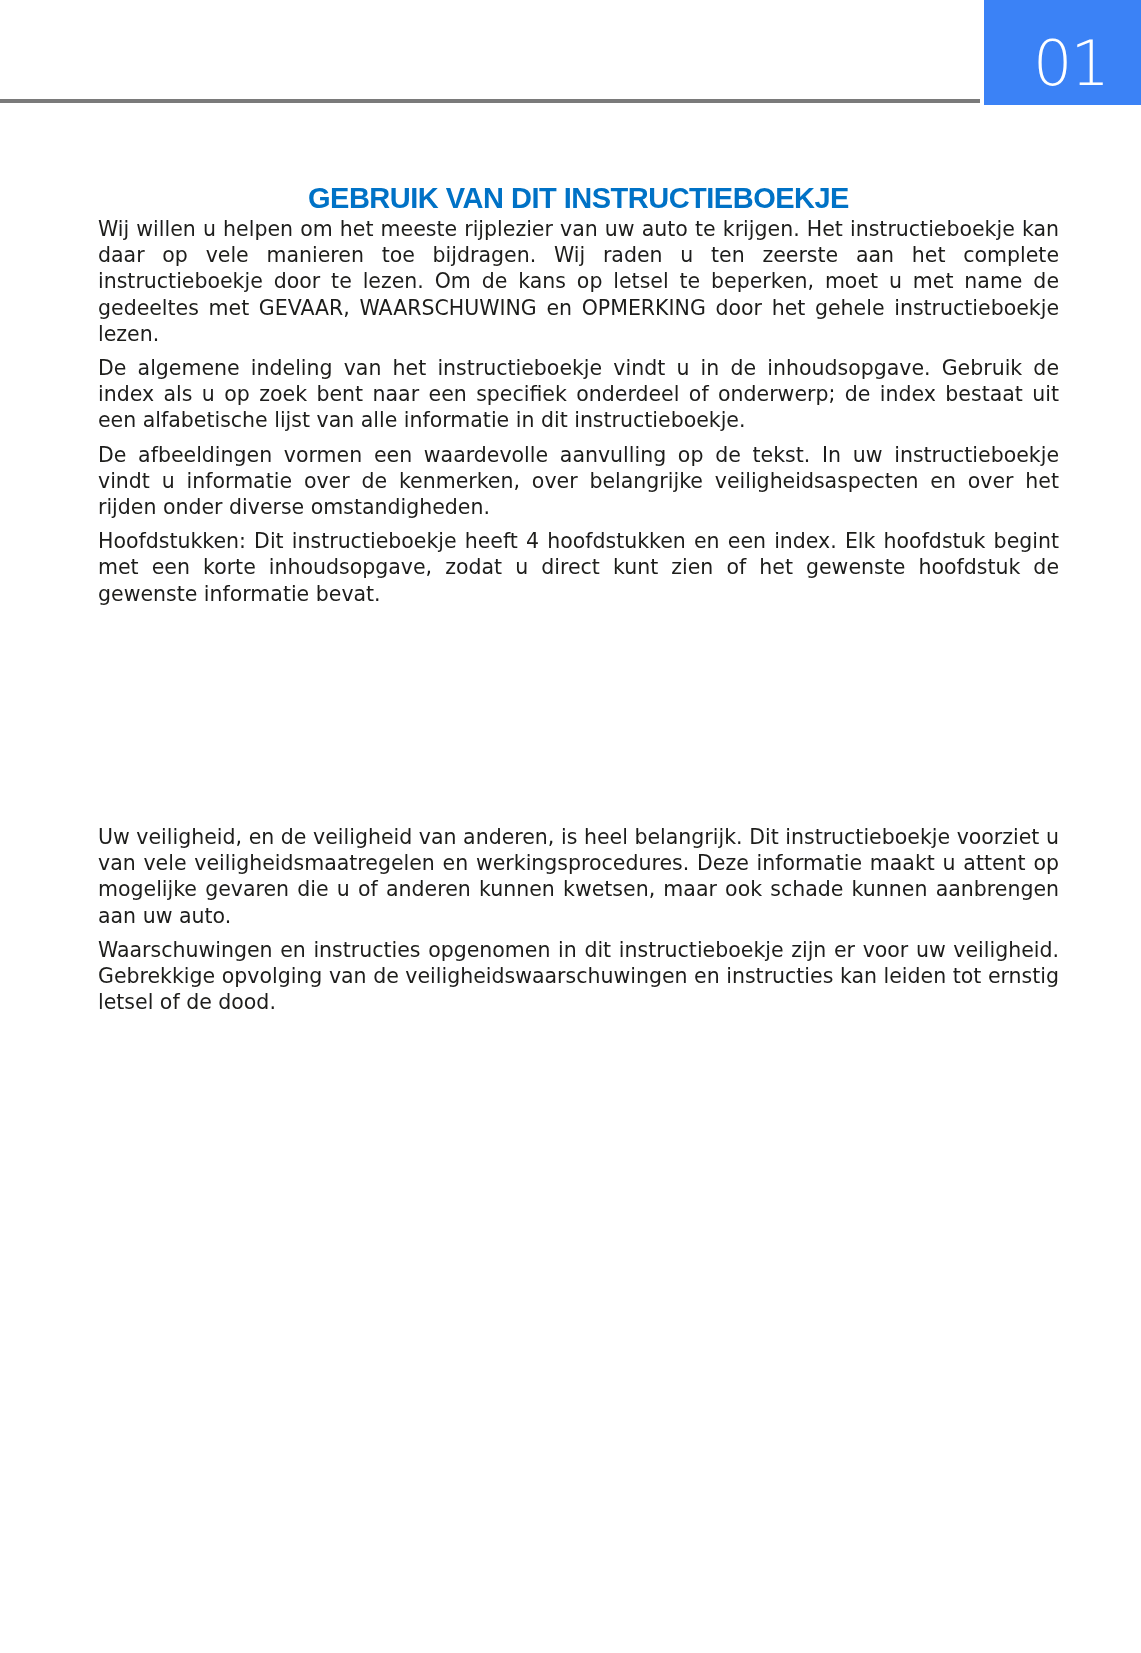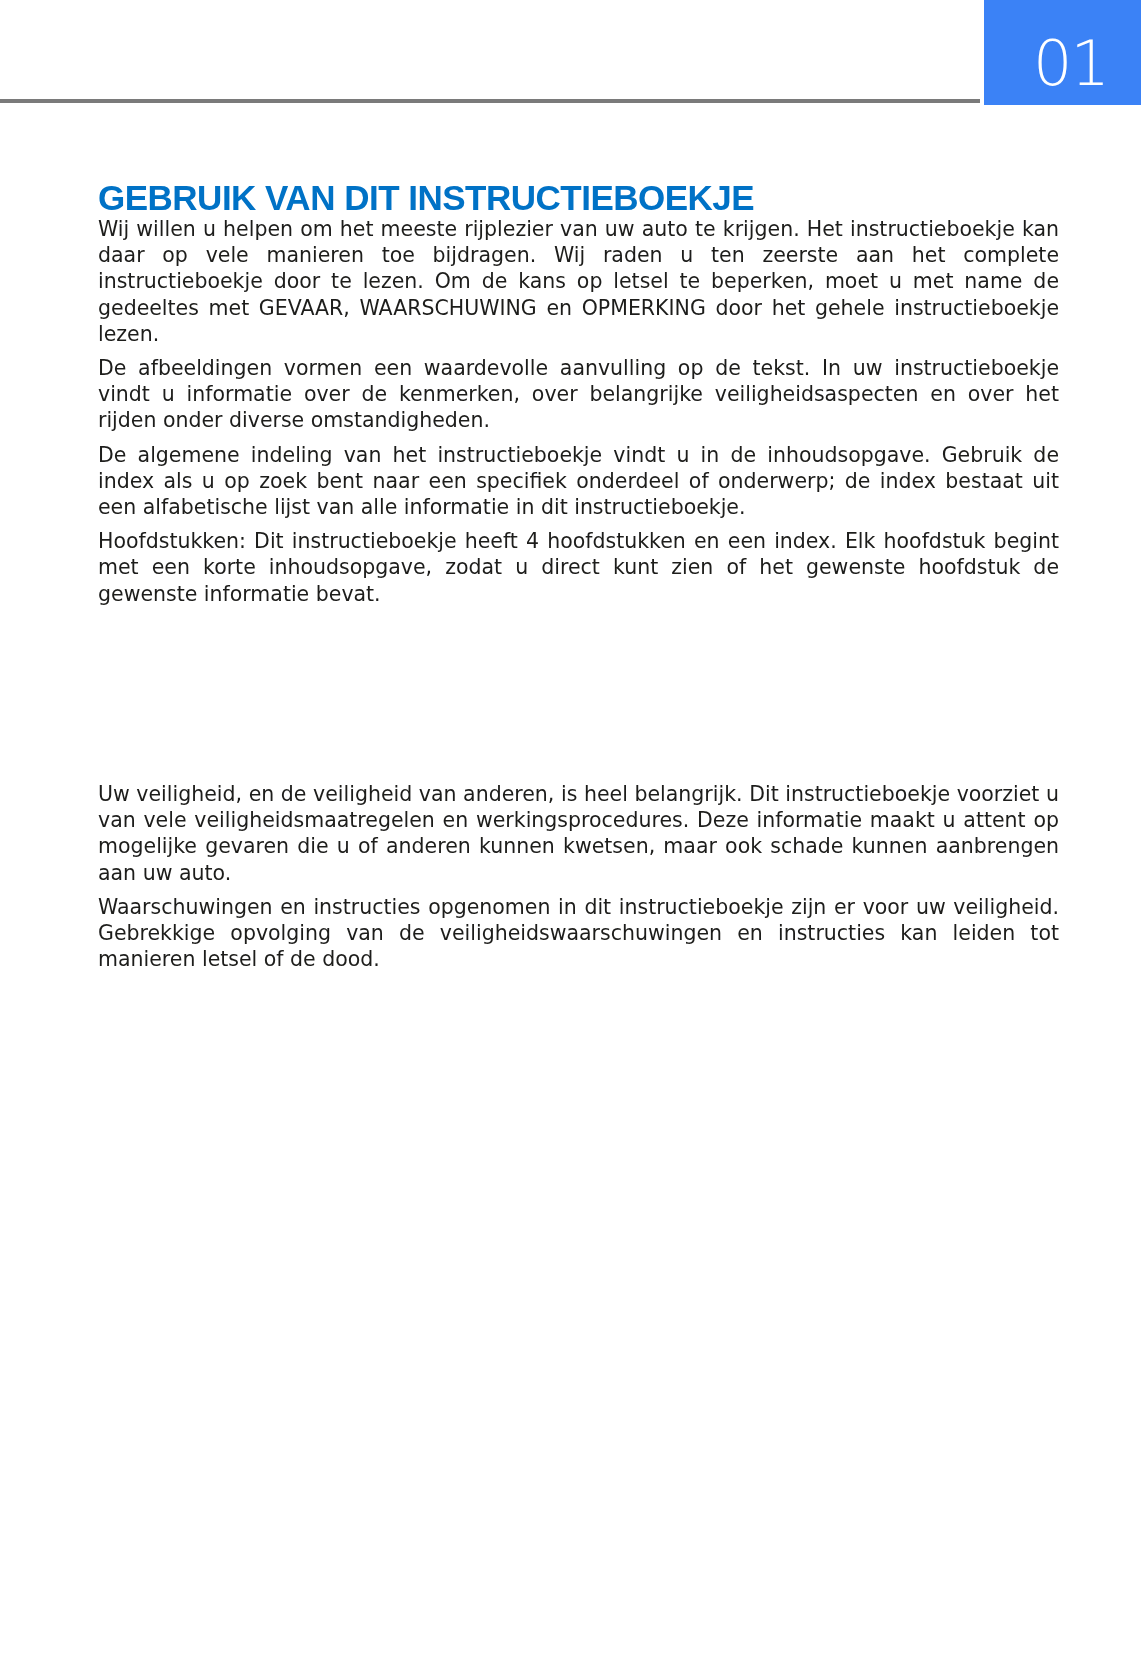--- a/index.html
+++ b/index.html
@@ -4,45 +4,45 @@
 <style>
   html, body { margin: 0; padding: 0; background: #ffffff; }
   body { width: 1141px; height: 1653px; position: relative; overflow: hidden;
          font-family: "DejaVu Sans", "Liberation Sans", sans-serif; color: #1d1d1b; }
   .header-rule { position: absolute; left: 0; top: 99px; width: 980px; height: 4px; background: #7a7a7a; }
   .chapter-box { position: absolute; left: 984px; top: 0; width: 173px; height: 105px; background: #3b82f6;
                  display: flex; align-items: flex-end; justify-content: center; }
   .chapter-num { color: #ffffff; font-family: "DejaVu Sans", sans-serif; font-size: 62px; font-weight: 300;
                  line-height: 1; padding-bottom: 10px; letter-spacing: -2px; }
   .section { position: absolute; left: 98px; width: 961px; }
-  .section-title { text-align: left; color: #0072c6; font-family: "Liberation Sans", sans-serif;
-                   font-weight: bold; font-size: 35px; letter-spacing: -0.5px; margin: 0; line-height: 36px; }
+  .section-title { text-align: center; color: #0072c6; font-family: "Liberation Sans", sans-serif;
+                   font-weight: bold; font-size: 29px; letter-spacing: -0.5px; margin: 0; line-height: 36px; }
   .para { margin: 0 0 8px 0; font-size: 20.5px; line-height: 26.2px; text-align: justify;
           text-align-last: left; hyphens: none; }
   #sec1 { top: 180px; }
   #sec1 .paras { }
   #sec2 { top: 745px; }
-  #sec2 .paras { margin-top: 36px; }
+  #sec2 .paras { margin-top: 79px; }
 </style>
 </head>
 <body>
 
 <div class="header-rule"></div>
 <div class="chapter-box">
   <span class="chapter-num">01</span>
 </div>
 
 <section class="section" id="sec1">
   <h2 class="section-title">GEBRUIK VAN DIT INSTRUCTIEBOEKJE</h2>
   <div class="paras">
     <p class="para">Wij willen u helpen om het meeste rijplezier van uw auto te krijgen. Het instructieboekje kan daar op vele manieren toe bijdragen. Wij raden u ten zeerste aan het complete instructieboekje door te lezen. Om de kans op letsel te beperken, moet u met name de gedeeltes met GEVAAR, WAARSCHUWING en OPMERKING door het gehele instructieboekje lezen.</p>
+    <p class="para">De algemene indeling van het instructieboekje vindt u in de inhoudsopgave. Gebruik de index als u op zoek bent naar een specifiek onderdeel of onderwerp; de index bestaat uit een alfabetische lijst van alle informatie in dit instructieboekje.</p>
     <p class="para">De afbeeldingen vormen een waardevolle aanvulling op de tekst. In uw instructieboekje vindt u informatie over de kenmerken, over belangrijke veiligheidsaspecten en over het rijden onder diverse omstandigheden.</p>
-    <p class="para">De algemene indeling van het instructieboekje vindt u in de inhoudsopgave. Gebruik de index als u op zoek bent naar een specifiek onderdeel of onderwerp; de index bestaat uit een alfabetische lijst van alle informatie in dit instructieboekje.</p>
     <p class="para">Hoofdstukken: Dit instructieboekje heeft 4 hoofdstukken en een index. Elk hoofdstuk begint met een korte inhoudsopgave, zodat u direct kunt zien of het gewenste hoofdstuk de gewenste informatie bevat.</p>
   </div>
 </section>
 
 <section class="section" id="sec2">
   <div class="paras">
     <p class="para">Uw veiligheid, en de veiligheid van anderen, is heel belangrijk. Dit instructieboekje voorziet u van vele veiligheidsmaatregelen en werkingsprocedures. Deze informatie maakt u attent op mogelijke gevaren die u of anderen kunnen kwetsen, maar ook schade kunnen aanbrengen aan uw auto.</p>
-    <p class="para">Waarschuwingen en instructies opgenomen in dit instructieboekje zijn er voor uw veiligheid. Gebrekkige opvolging van de veiligheidswaarschuwingen en instructies kan leiden tot manieren letsel of de dood.</p>
+    <p class="para">Waarschuwingen en instructies opgenomen in dit instructieboekje zijn er voor uw veiligheid. Gebrekkige opvolging van de veiligheidswaarschuwingen en instructies kan leiden tot ernstig letsel of de dood.</p>
   </div>
 </section>
 
 </body></html>

